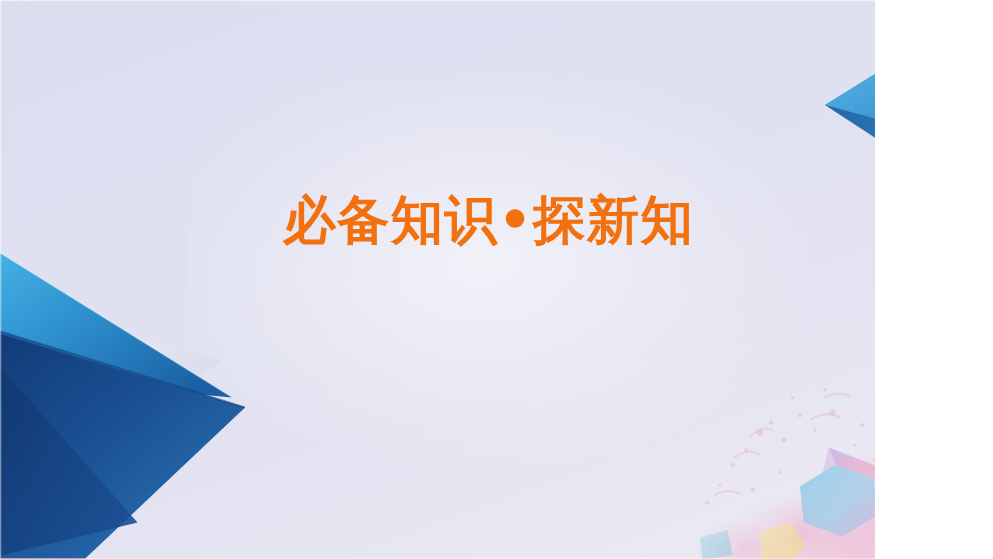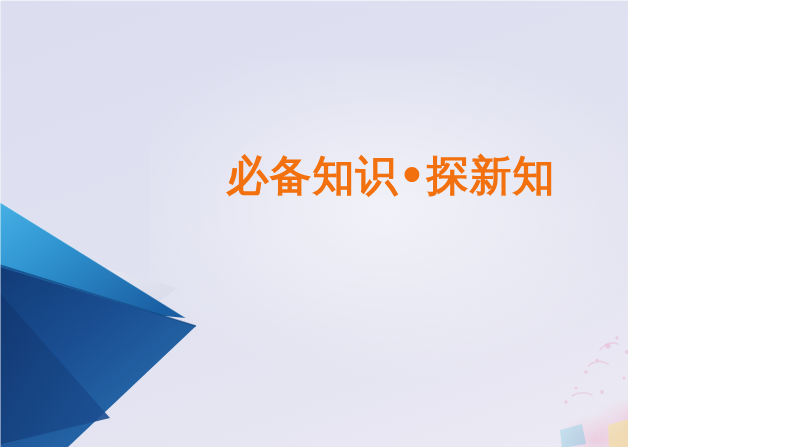--- a/index.html
+++ b/index.html
@@ -6,21 +6,21 @@
     margin: 0;
     padding: 0;
     background: #ffffff;
   }
   body {
     font-family: "Liberation Sans", sans-serif;
   }
 
   #slide {
     position: relative;
-    width: 628px;
+    width: 700px;
     height: 447px;
     overflow: hidden;
     background: linear-gradient(160deg, #dcddef 0%, #dfe0f0 38%, #e3e3f1 66%, #eceaf4 100%);
   }
 
   
   #slide::before {
     content: "";
     position: absolute;
     inset: 0;

